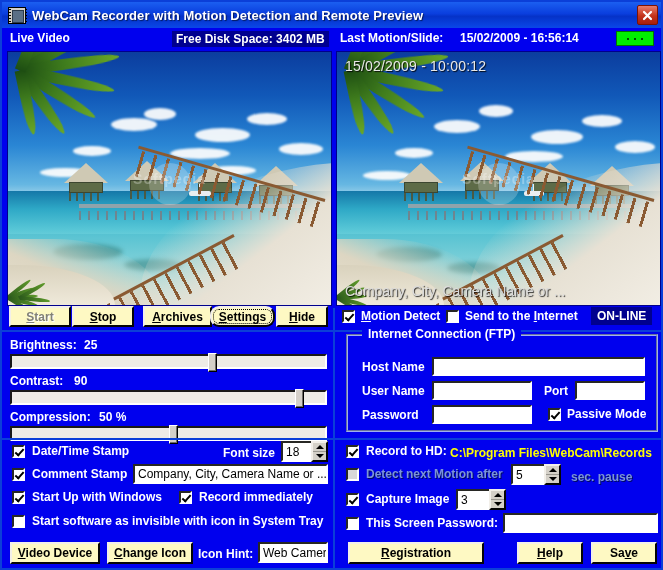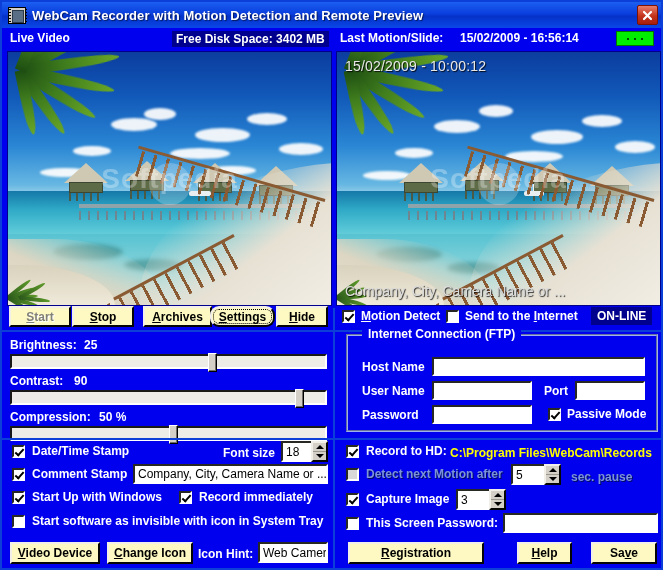--- a/index.html
+++ b/index.html
@@ -226,21 +226,21 @@
   }
   .overlay-comment {
     position: absolute; left: 8px; bottom: 6px;
     color: #dcdcdc; font-size: 14px;
     text-shadow: 1px 1px 1px rgba(0,0,0,.8);
   }
   .watermark {
     position: absolute; left: 50%; top: 50%;
     transform: translate(-50%,-50%);
     color: rgba(255,255,255,.30);
-    font-size: 28px; font-weight: bold;
+    font-size: 14px; font-weight: bold;
     letter-spacing: 1px; white-space: nowrap;
     pointer-events: none;
   }
   .wm-circle {
     position: absolute; left: 50%; top: 52%;
     transform: translate(-50%,-50%);
     width: 42px; height: 42px; border-radius: 50%;
     background: rgba(255,255,255,.22);
   }
 
@@ -710,20 +710,20 @@
 
   <div style="position:absolute;left:344px;top:514px;display:flex;align-items:center;gap:7px;">
     <span class="cb"></span>
     <span class="lbl">This Screen Password:</span>
   </div>
   <div class="field" style="position:absolute;left:501px;top:511px;width:155px;height:20px;"></div>
 
   <div class="btn" style="position:absolute;left:346px;top:540px;width:136px;height:22px;">
     <span><u>R</u>egistration</span>
   </div>
-  <div class="btn" style="position:absolute;left:515px;top:540px;width:55px;height:22px;">
+  <div class="btn" style="position:absolute;left:515px;top:540px;width:66px;height:22px;">
     <span><u>H</u>elp</span>
   </div>
   <div class="btn" style="position:absolute;left:589px;top:540px;width:66px;height:22px;">
     <span>Sa<u>v</u>e</span>
   </div>
 
 </div>
 
 </body></html>

